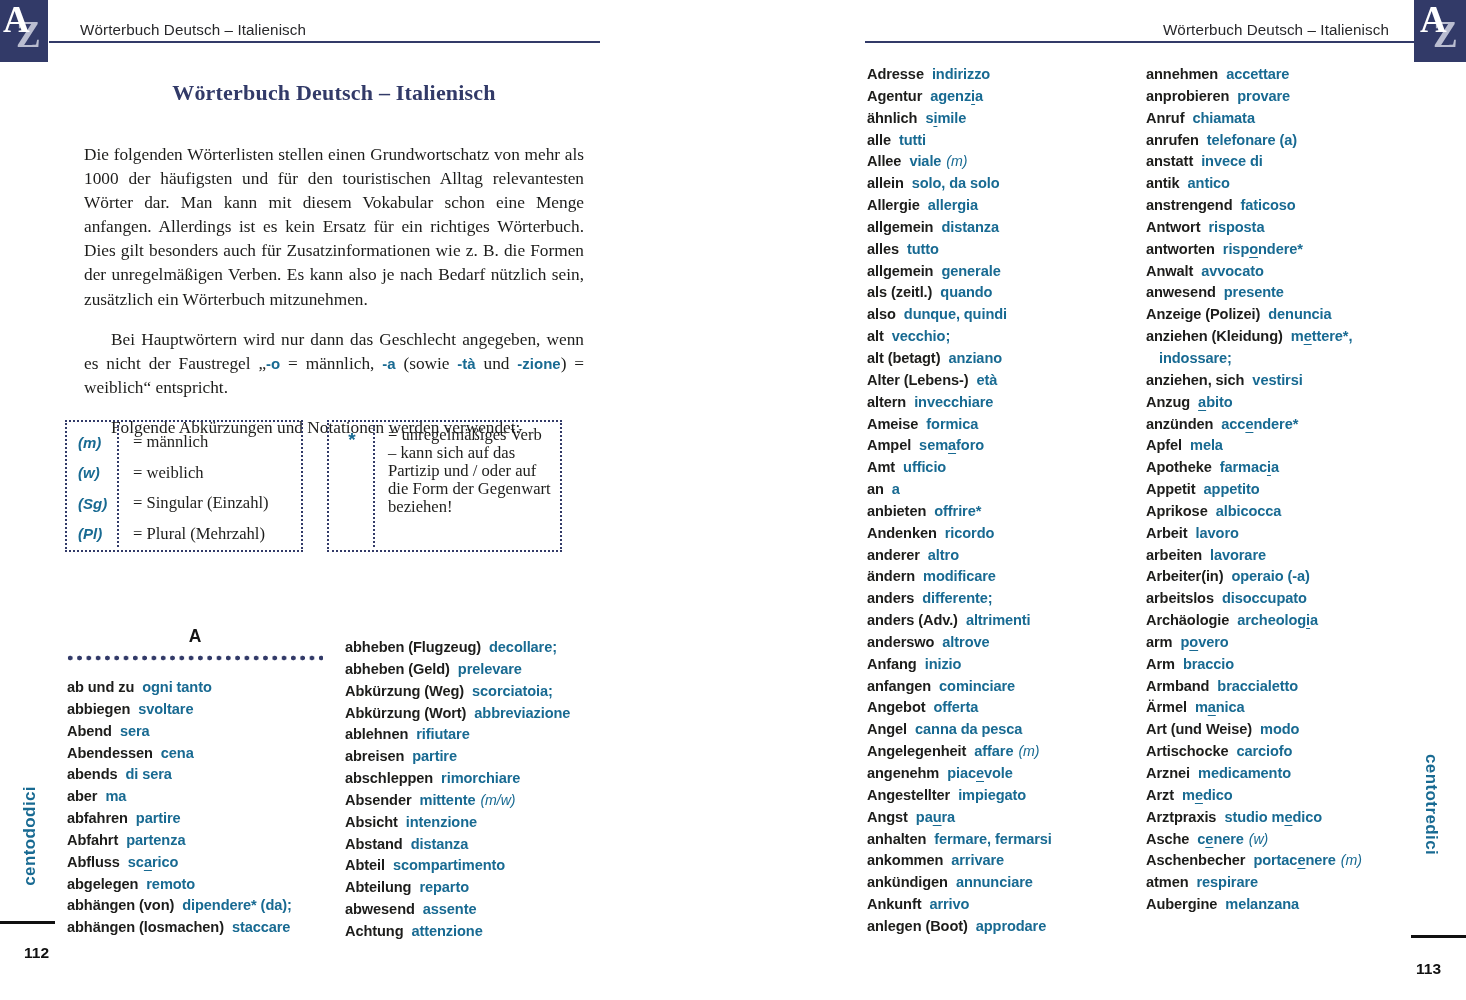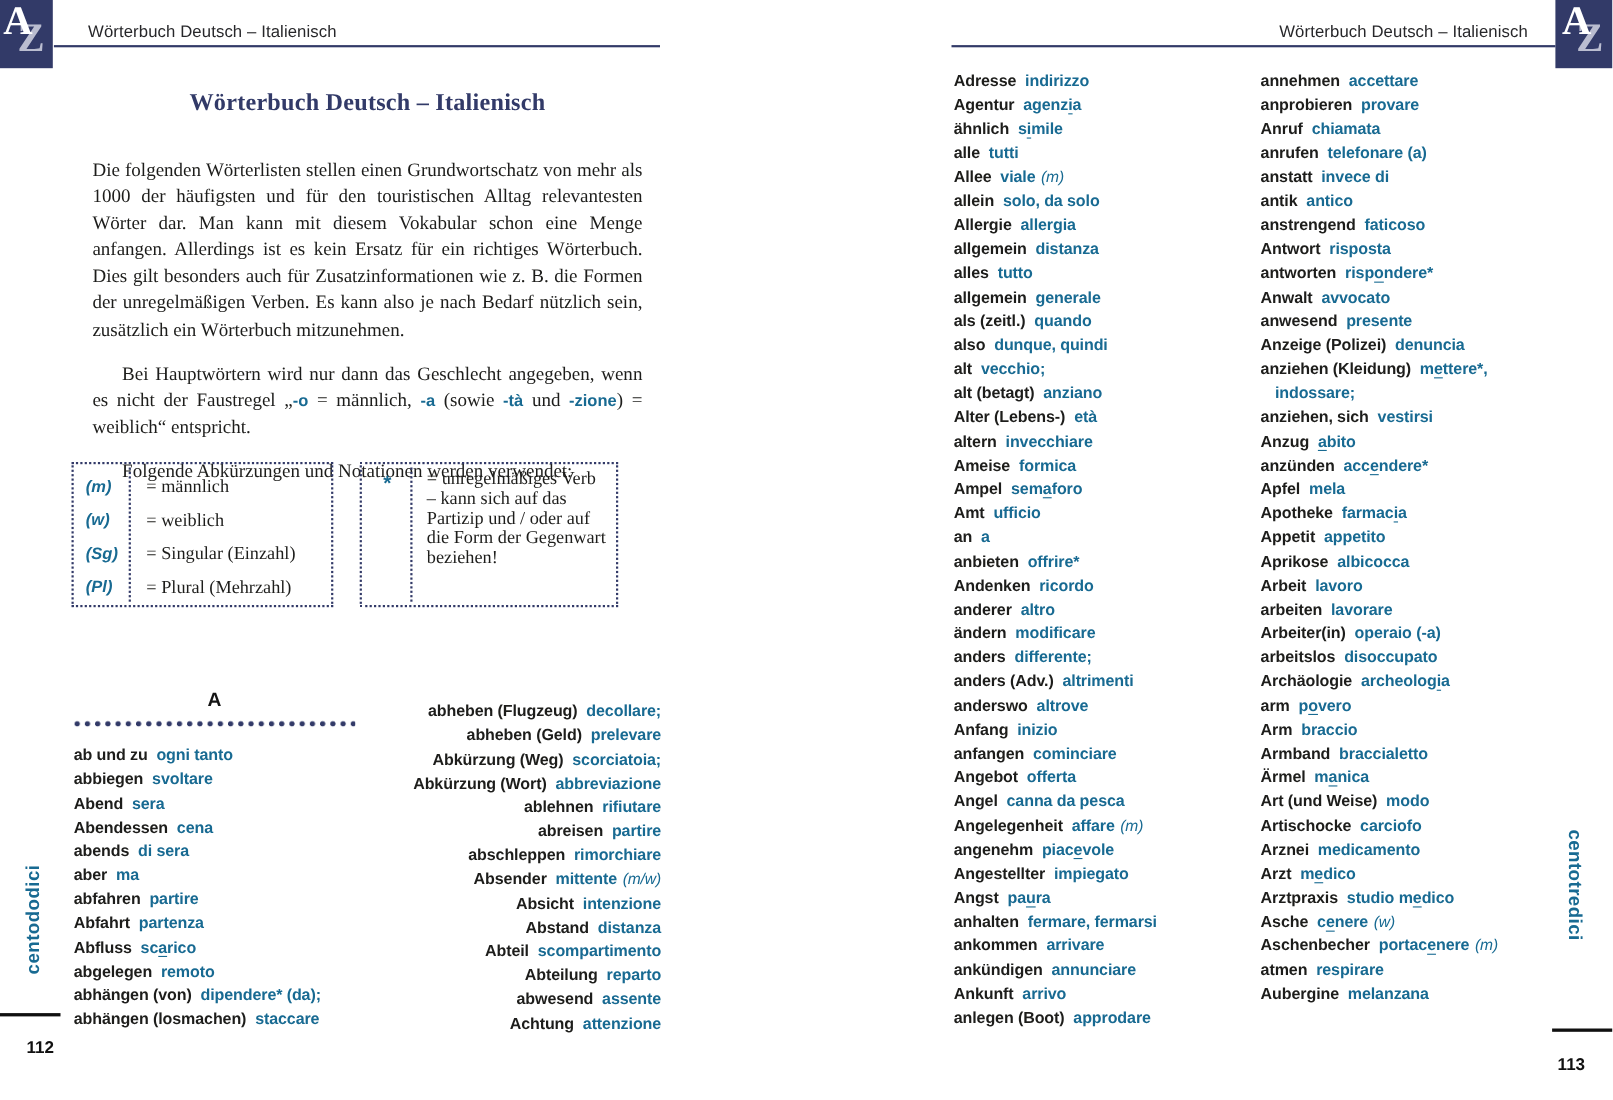--- a/index.html
+++ b/index.html
@@ -73,21 +73,21 @@
   .section-head{position:absolute;left:67px;top:626px;width:256px;}
   .section-letter{text-align:center;font-weight:700;font-size:17.5px;color:#141414;}
   .dotted-rule{
     margin-top:8px;height:6px;
     background:radial-gradient(circle at 3.2px 3px, var(--navy) 2.1px, transparent 2.7px) repeat-x left center;
     background-size:9.3px 6px;
   }
   
   .col{position:absolute;}
   #l-col1{left:67px;top:677px;width:256px;}
-  #l-col2{left:345px;top:637px;width:256px;text-align:right;}
+  #l-col2{left:345px;top:637px;width:256px;}
   #r-col1{left:867px;top:64px;width:268px;}
   #r-col2{left:1146px;top:64px;width:290px;}
   .entry{
     font-weight:700;font-size:14.6px;line-height:21.85px;color:var(--ink);
     letter-spacing:-0.1px;padding-left:13px;text-indent:-13px;
   }
   .entry .it{color:var(--teal);margin-left:8px;}
   .entry .note{color:var(--teal);font-style:italic;font-weight:400;margin-left:5px;font-size:14.2px;}
   .u{text-decoration:underline;text-decoration-thickness:1.3px;text-underline-offset:2.5px;}
   

